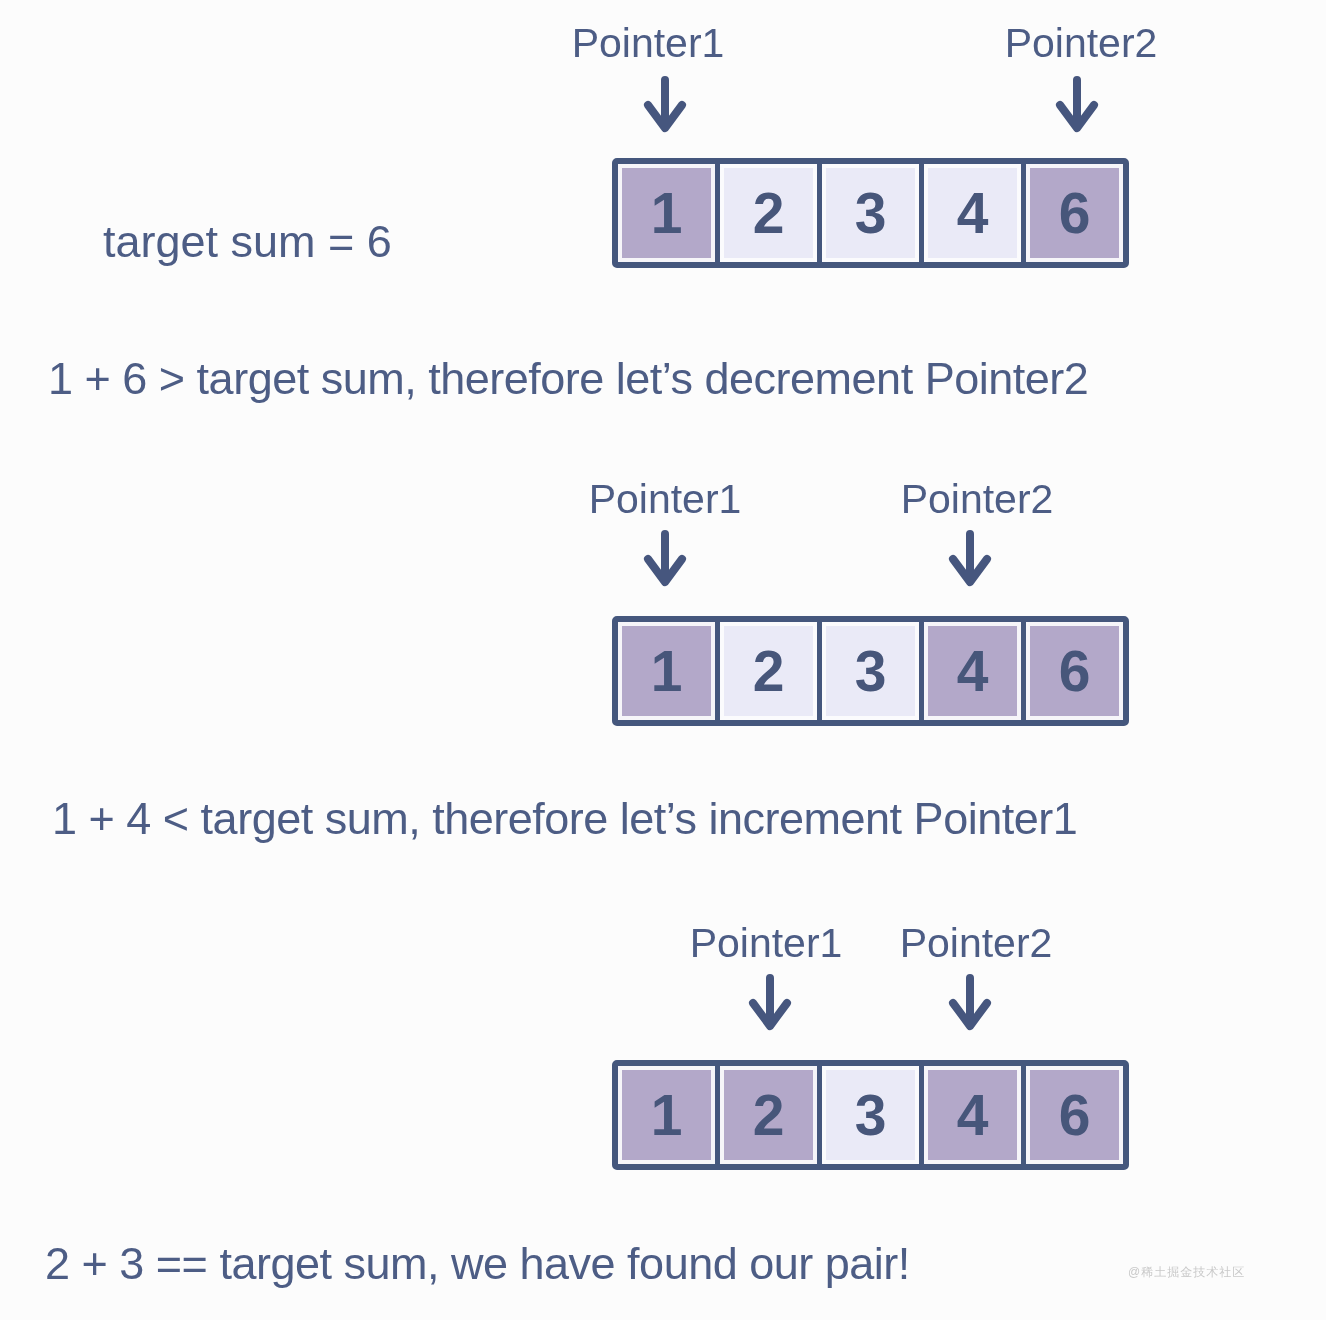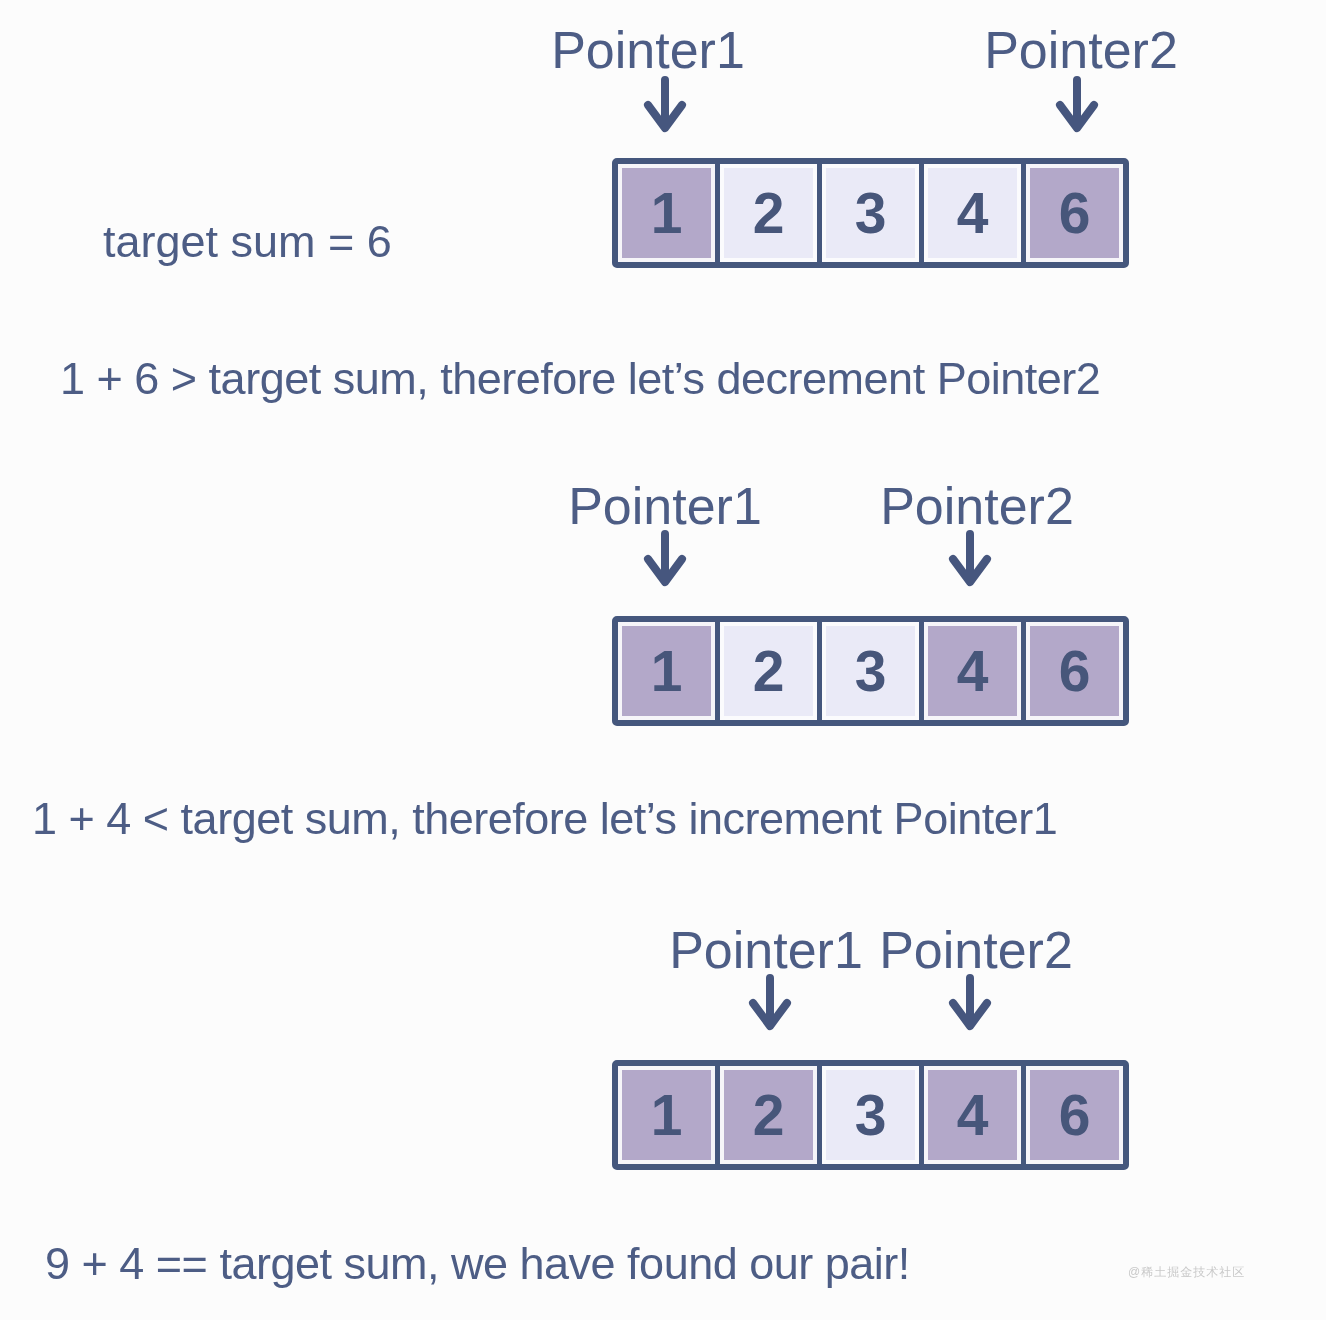--- a/index.html
+++ b/index.html
@@ -17,21 +17,21 @@
     background:var(--bg);
     font-family:"Liberation Sans","DejaVu Sans",sans-serif;
     color:var(--ink);
   }
   .abs{position:absolute;}
   .caption{
     font-size:45px;letter-spacing:-0.5px;white-space:nowrap;
     color:var(--ink);
   }
   .pointer-label{
-    font-size:52px;white-space:nowrap;color:var(--ink);
+    font-size:41px;white-space:nowrap;color:var(--ink);
     transform:translateX(-50%);
   }
   .arrow{transform:translateX(-50%);}
   .arrow svg{display:block;}
   .target-label{font-size:45px;white-space:nowrap;color:var(--ink);margin-top:23px;}
   .array{
     width:517px;height:110px;box-sizing:border-box;
     border:6px solid var(--border);border-radius:5px;
     display:flex;background:var(--border);
   }
@@ -66,21 +66,21 @@
 <div class="abs target-label" style="left:103px;top:193px;">target sum = 6</div>
 
 <div class="abs array" style="left:612px;top:158px;">
     <div class="cell dark">1</div>
     <div class="cell light">2</div>
     <div class="cell light">3</div>
     <div class="cell light">4</div>
     <div class="cell dark">6</div>
   </div>
 
-<div class="abs caption" style="left:60px;top:353px;text-align:center;">1 + 6 &gt; target sum, therefore let’s decrement Pointer2</div>
+<div class="abs caption" style="left:48px;top:353px;text-align:center;">1 + 6 &gt; target sum, therefore let’s decrement Pointer2</div>
 
 <div class="abs pointer-label" style="left:665px;top:476px;">Pointer1</div>
 <div class="abs pointer-label" style="left:977px;top:476px;">Pointer2</div>
 
 <div class="abs arrow" style="left:665px;top:530px;">
   <svg width="48" height="62" viewBox="0 0 48 62">
     <path d="M24 4 V48 M7 29 L24 52 L41 29" fill="none" stroke="#46567e" stroke-width="8" stroke-linecap="round" stroke-linejoin="round"></path>
   </svg>
 </div>
 <div class="abs arrow" style="left:970px;top:530px;">
@@ -90,21 +90,21 @@
 </div>
 
 <div class="abs array" style="left:612px;top:616px;">
     <div class="cell dark">1</div>
     <div class="cell light">2</div>
     <div class="cell light">3</div>
     <div class="cell dark">4</div>
     <div class="cell dark">6</div>
   </div>
 
-<div class="abs caption" style="left:32px;top:793px;">1 + 4 &lt; target sum, therefore let’s increment Pointer1</div>
+<div class="abs caption" style="left:52px;top:793px;">1 + 4 &lt; target sum, therefore let’s increment Pointer1</div>
 
 <div class="abs pointer-label" style="left:766px;top:920px;">Pointer1</div>
 <div class="abs pointer-label" style="left:976px;top:920px;">Pointer2</div>
 
 <div class="abs arrow" style="left:770px;top:974px;">
   <svg width="48" height="62" viewBox="0 0 48 62">
     <path d="M24 4 V48 M7 29 L24 52 L41 29" fill="none" stroke="#46567e" stroke-width="8" stroke-linecap="round" stroke-linejoin="round"></path>
   </svg>
 </div>
 <div class="abs arrow" style="left:970px;top:974px;">
@@ -114,15 +114,15 @@
 </div>
 
 <div class="abs array" style="left:612px;top:1060px;">
     <div class="cell dark">1</div>
     <div class="cell dark">2</div>
     <div class="cell light">3</div>
     <div class="cell dark">4</div>
     <div class="cell dark">6</div>
   </div>
 
-<div class="abs caption" style="left:45px;top:1238px;">9 + 4 == target sum, we have found our pair!</div>
+<div class="abs caption" style="left:45px;top:1238px;">2 + 3 == target sum, we have found our pair!</div>
 
 <div class="abs watermark" style="left:1128px;top:1264px;">@稀土掘金技术社区</div>
 
 </body></html>

